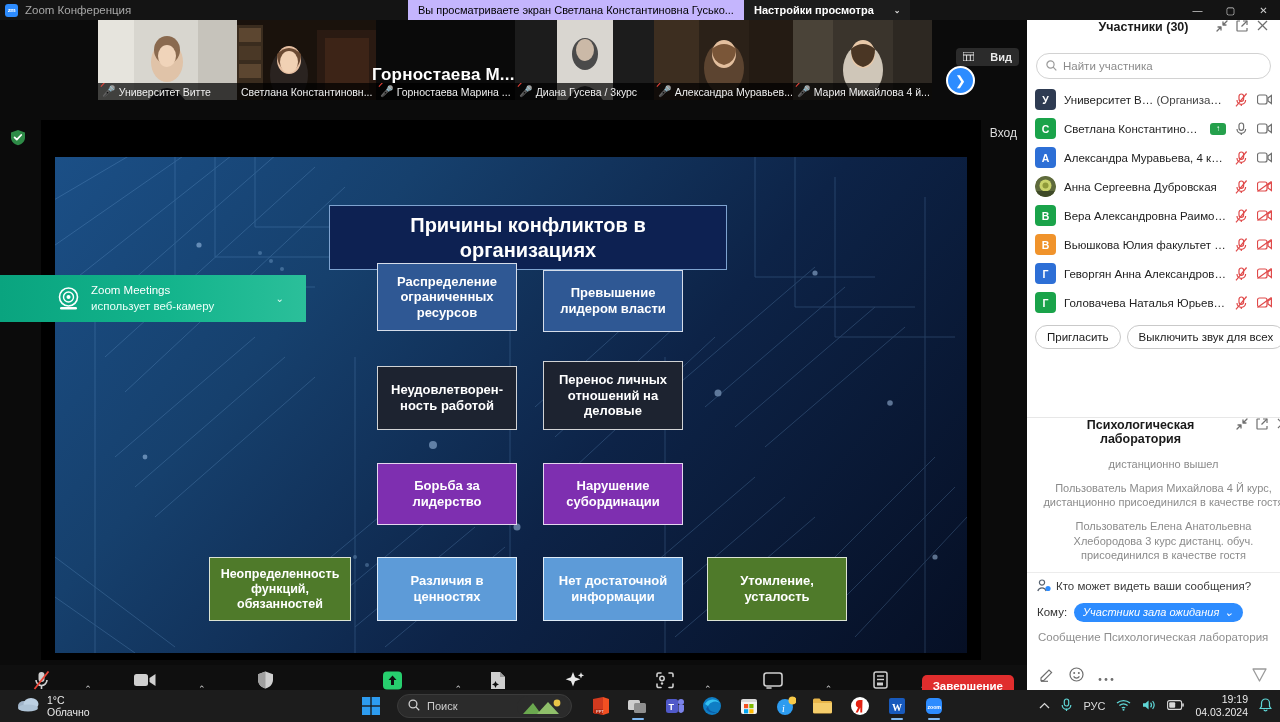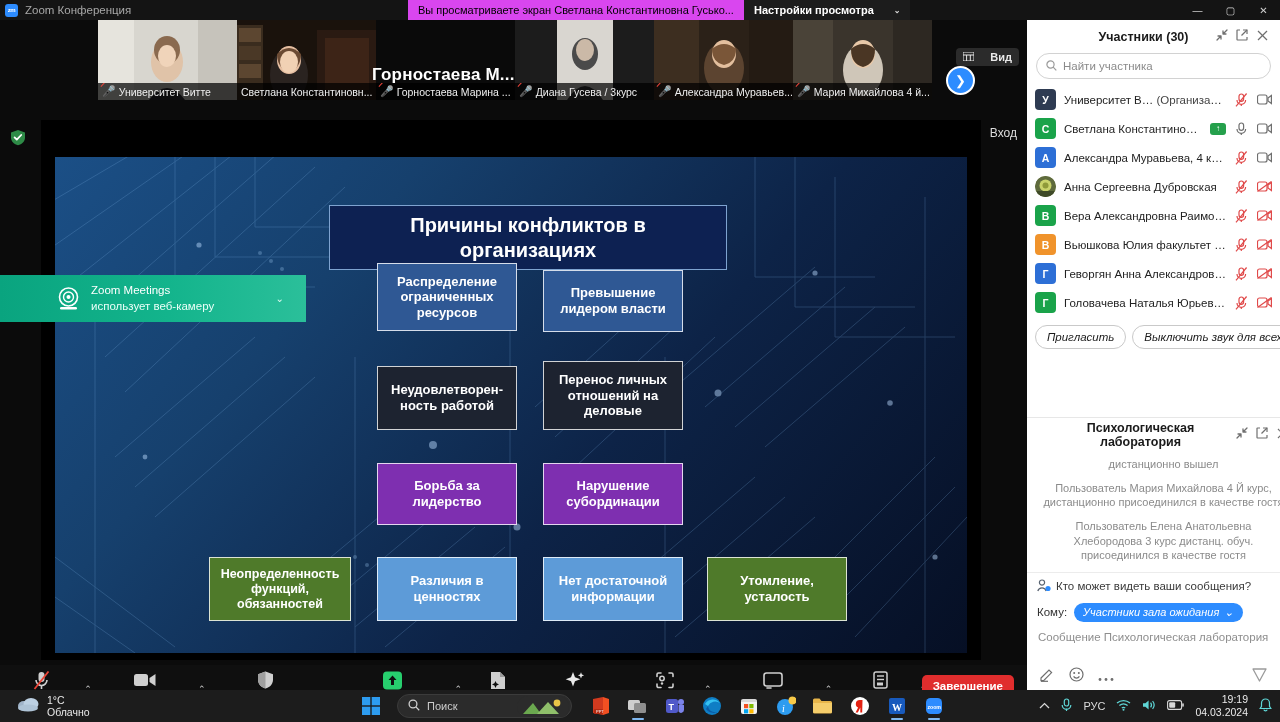--- a/index.html
+++ b/index.html
@@ -22,21 +22,21 @@
     width: 13px; height: 13px; border-radius: 3px; margin-left: 5px;
     background: #2d8cff; color: #fff; font-size: 6px; font-weight: bold;
     display: flex; align-items: center; justify-content: center; letter-spacing: -.3px;
   }
   .tb-title { margin-left: 7px; color: #a8a8a8; font-size: 11.5px; }
   .tb-center {
     position: absolute; left: 408px; top: 0; height: 20px;
     display: flex; align-items: stretch;
   }
   .tb-green {
-    background: #d946ef; color: #000; font-size: 11px; font-weight: 500;
+    background: #c4b5fd; color: #000; font-size: 11px; font-weight: 500;
     padding: 0 10px; display: flex; align-items: center; white-space: nowrap;
   }
   .tb-viewopts {
     background: #1c1c1c; color: #fff; font-size: 11px; font-weight: 600;
     padding: 0 10px; display: flex; align-items: center; gap: 20px; white-space: nowrap;
   }
   .tb-viewopts .car { font-size: 8px; color: #ddd; }
   .tb-winbtns {
     position: absolute; right: 0; top: 0; height: 20px; display: flex;
   }
@@ -159,21 +159,21 @@
     background: #e02d2d; color: #fff; font-size: 11.5px; font-weight: 600;
     border-radius: 5px; padding: 5px 11px;
   }
 
   
   .rightcol {
     position: absolute; left: 1027px; top: 20px; width: 253px; height: 670px;
     background: #fff;
   }
   .panelhead {
-    height: 33px; display: flex; align-items: center; padding: 0 8px;
+    height: 33px; display: flex; padding: 0 8px;
     font-size: 12.5px; font-weight: bold; color: #1a1a1a;
   }
   .panelhead .ttl { flex: 1; text-align: center; padding-left: 40px; }
   .phicon { width: 20px; text-align: center; color: #747474; font-size: 12px; }
   .searchwrap { padding: 0 9px; }
   .searchbox {
     height: 26px; border: 1px solid #d2d2d2; border-radius: 13px;
     display: flex; align-items: center; padding: 0 9px; gap: 6px;
     color: #8b8b8b; font-size: 11.5px;
   }
@@ -197,21 +197,21 @@
     display: flex; align-items: center; justify-content: center; color: #fff; font-size: 8px;
     flex: 0 0 auto;
   }
   .pic { width: 15px; flex: 0 0 auto; display: flex; align-items: center; justify-content: center; }
   .pbtns {
     display: flex; align-items: center; gap: 6px; padding: 8px 8px 0 8px;
   }
   .pbtn {
     border: 1px solid #c9c9c9; border-radius: 13px; height: 24px;
     display: flex; align-items: center; justify-content: center;
-    font-size: 11.5px; color: #1b1b1b; padding: 0 11px; white-space: nowrap; font-style: italic;
+    font-size: 11.5px; color: #1b1b1b; padding: 0 11px; white-space: nowrap;
   }
 
   .chatpanel { position: absolute; left: 0; top: 397px; width: 273px; height: 273px; background:#fff; border-top: 1px solid #e7e7e7; }
   .chatmsgs { padding: 6px 14px 0; text-align: center; }
   .sysmsg { color: #8b8b8b; font-size: 11px; line-height: 1.33; margin-bottom: 9px; }
   .whosee {
     border-top: 1px solid #ececec; margin-top: 4px; padding: 6px 10px;
     display: flex; align-items: center; gap: 5px; color: #3a3a3a; font-size: 11.5px;
   }
   .toline { padding: 3px 10px 0; display: flex; align-items: center; gap: 7px; font-size: 11.5px; color: #333; }

